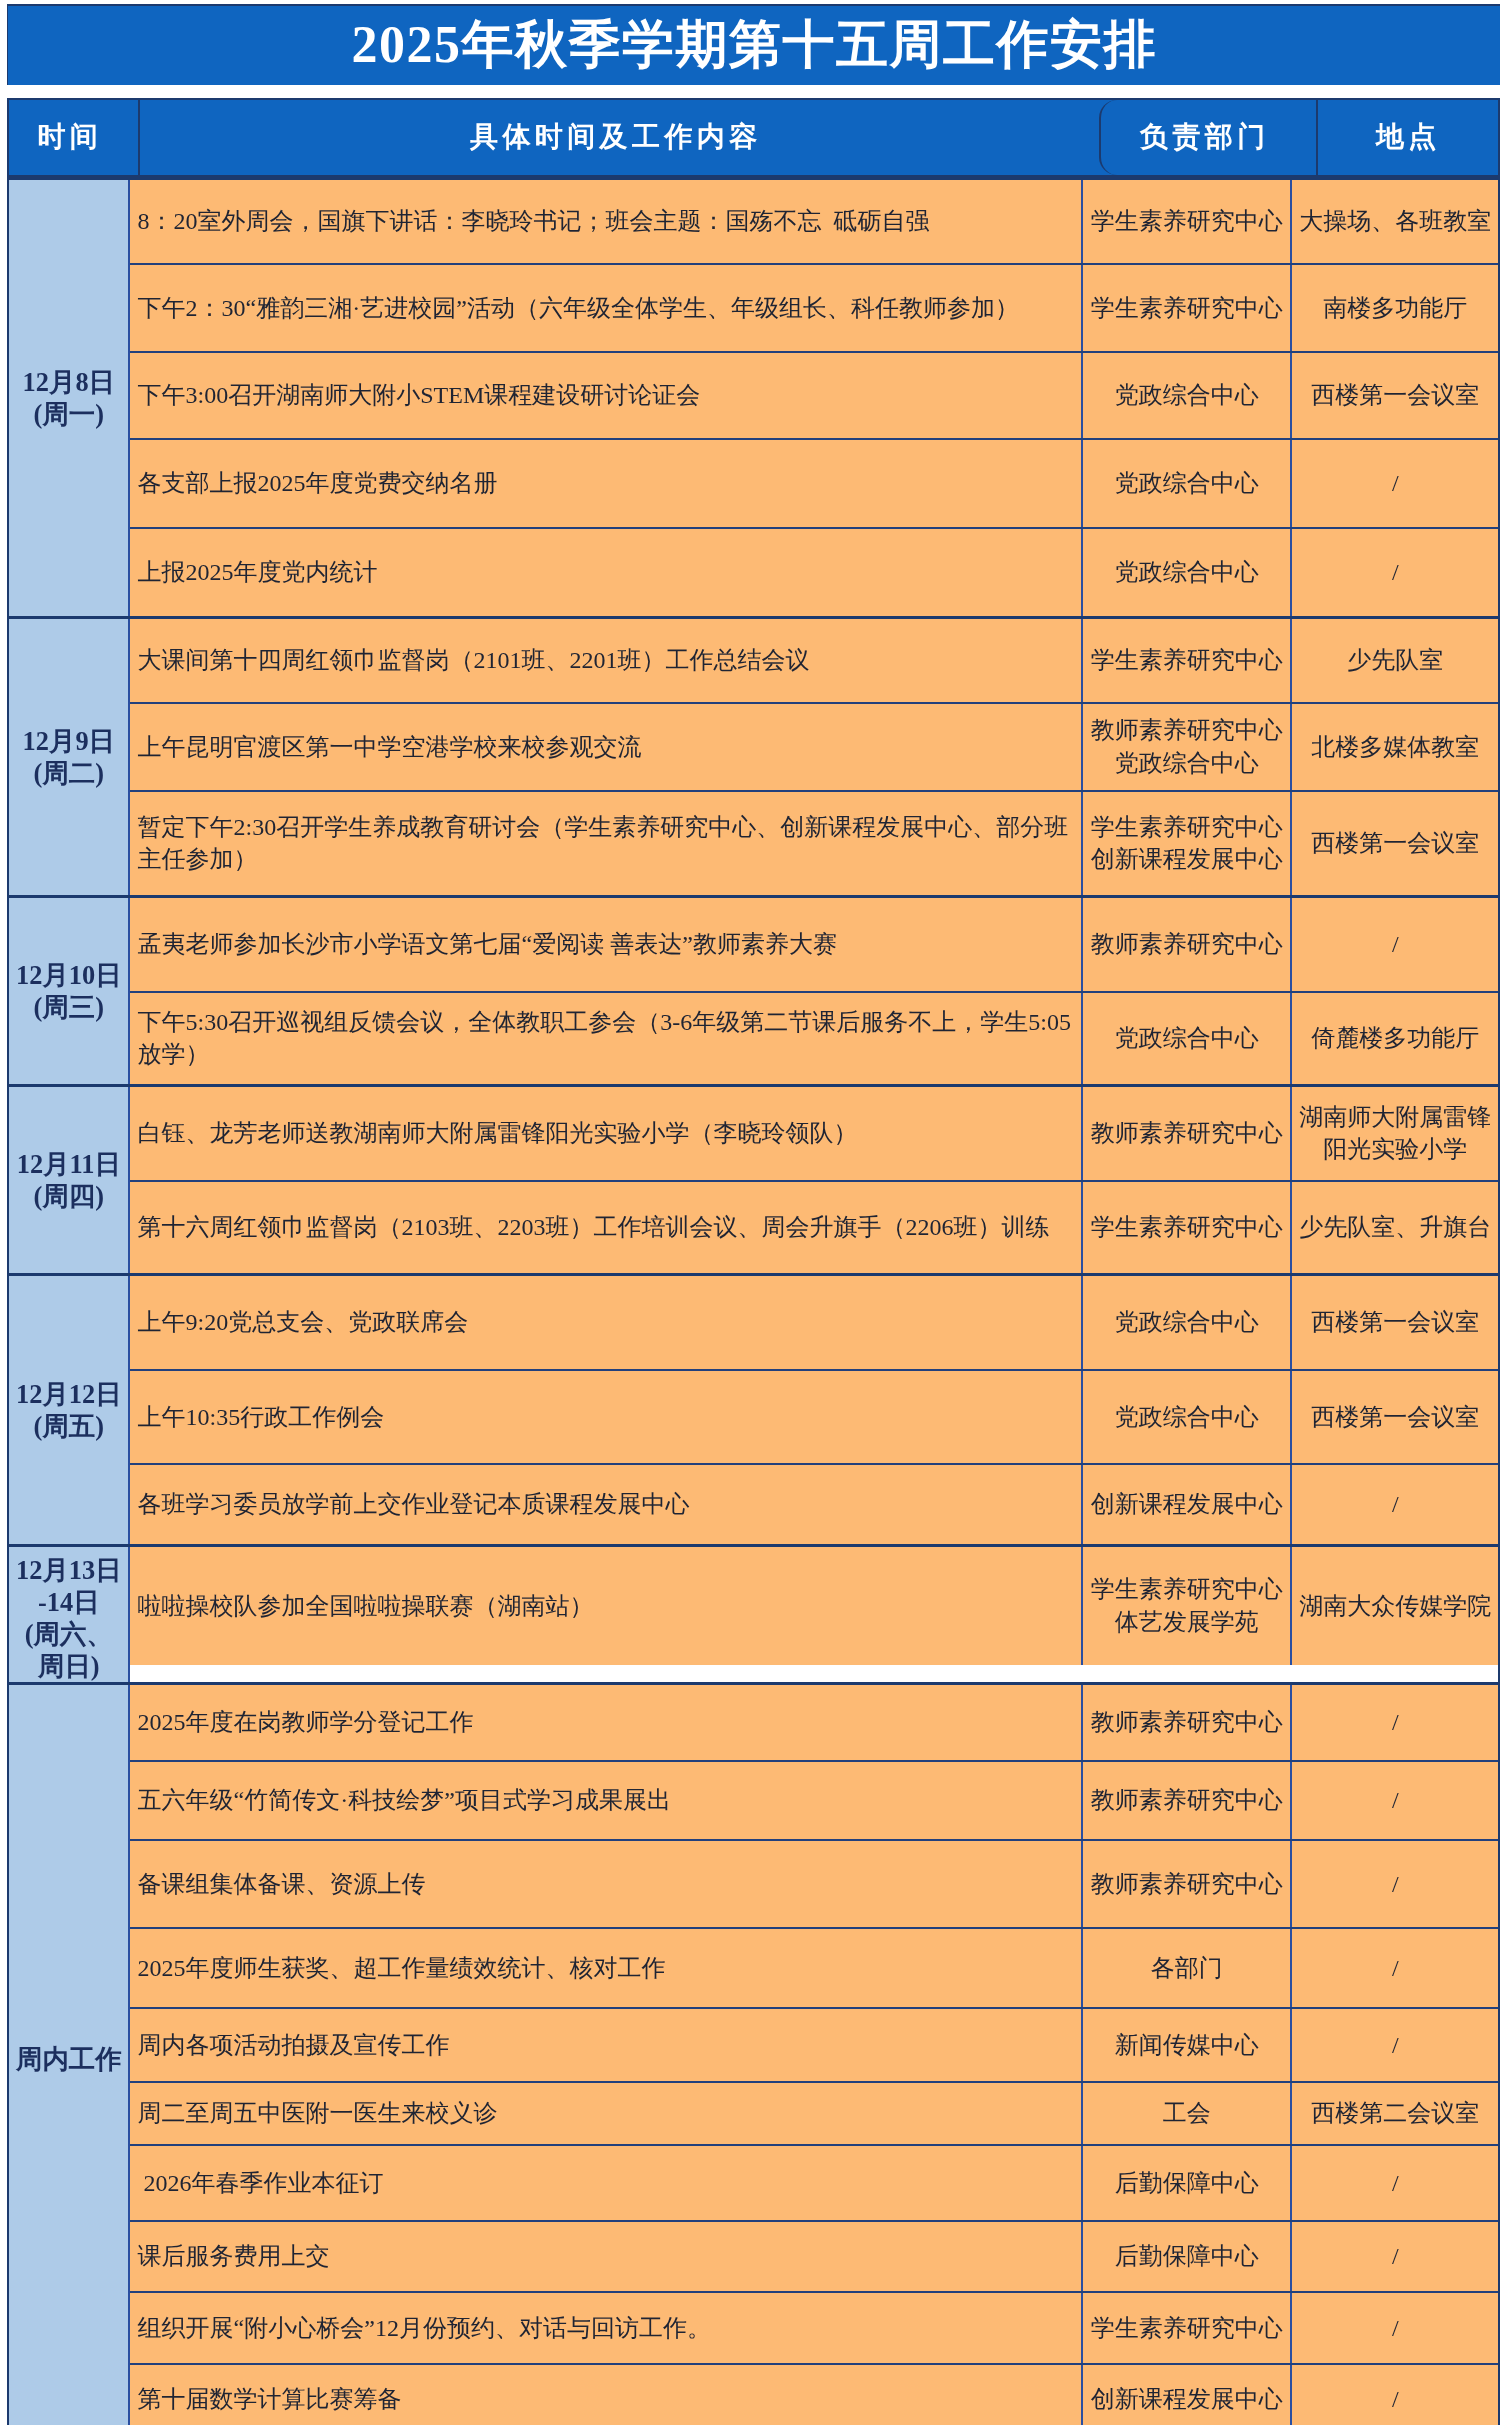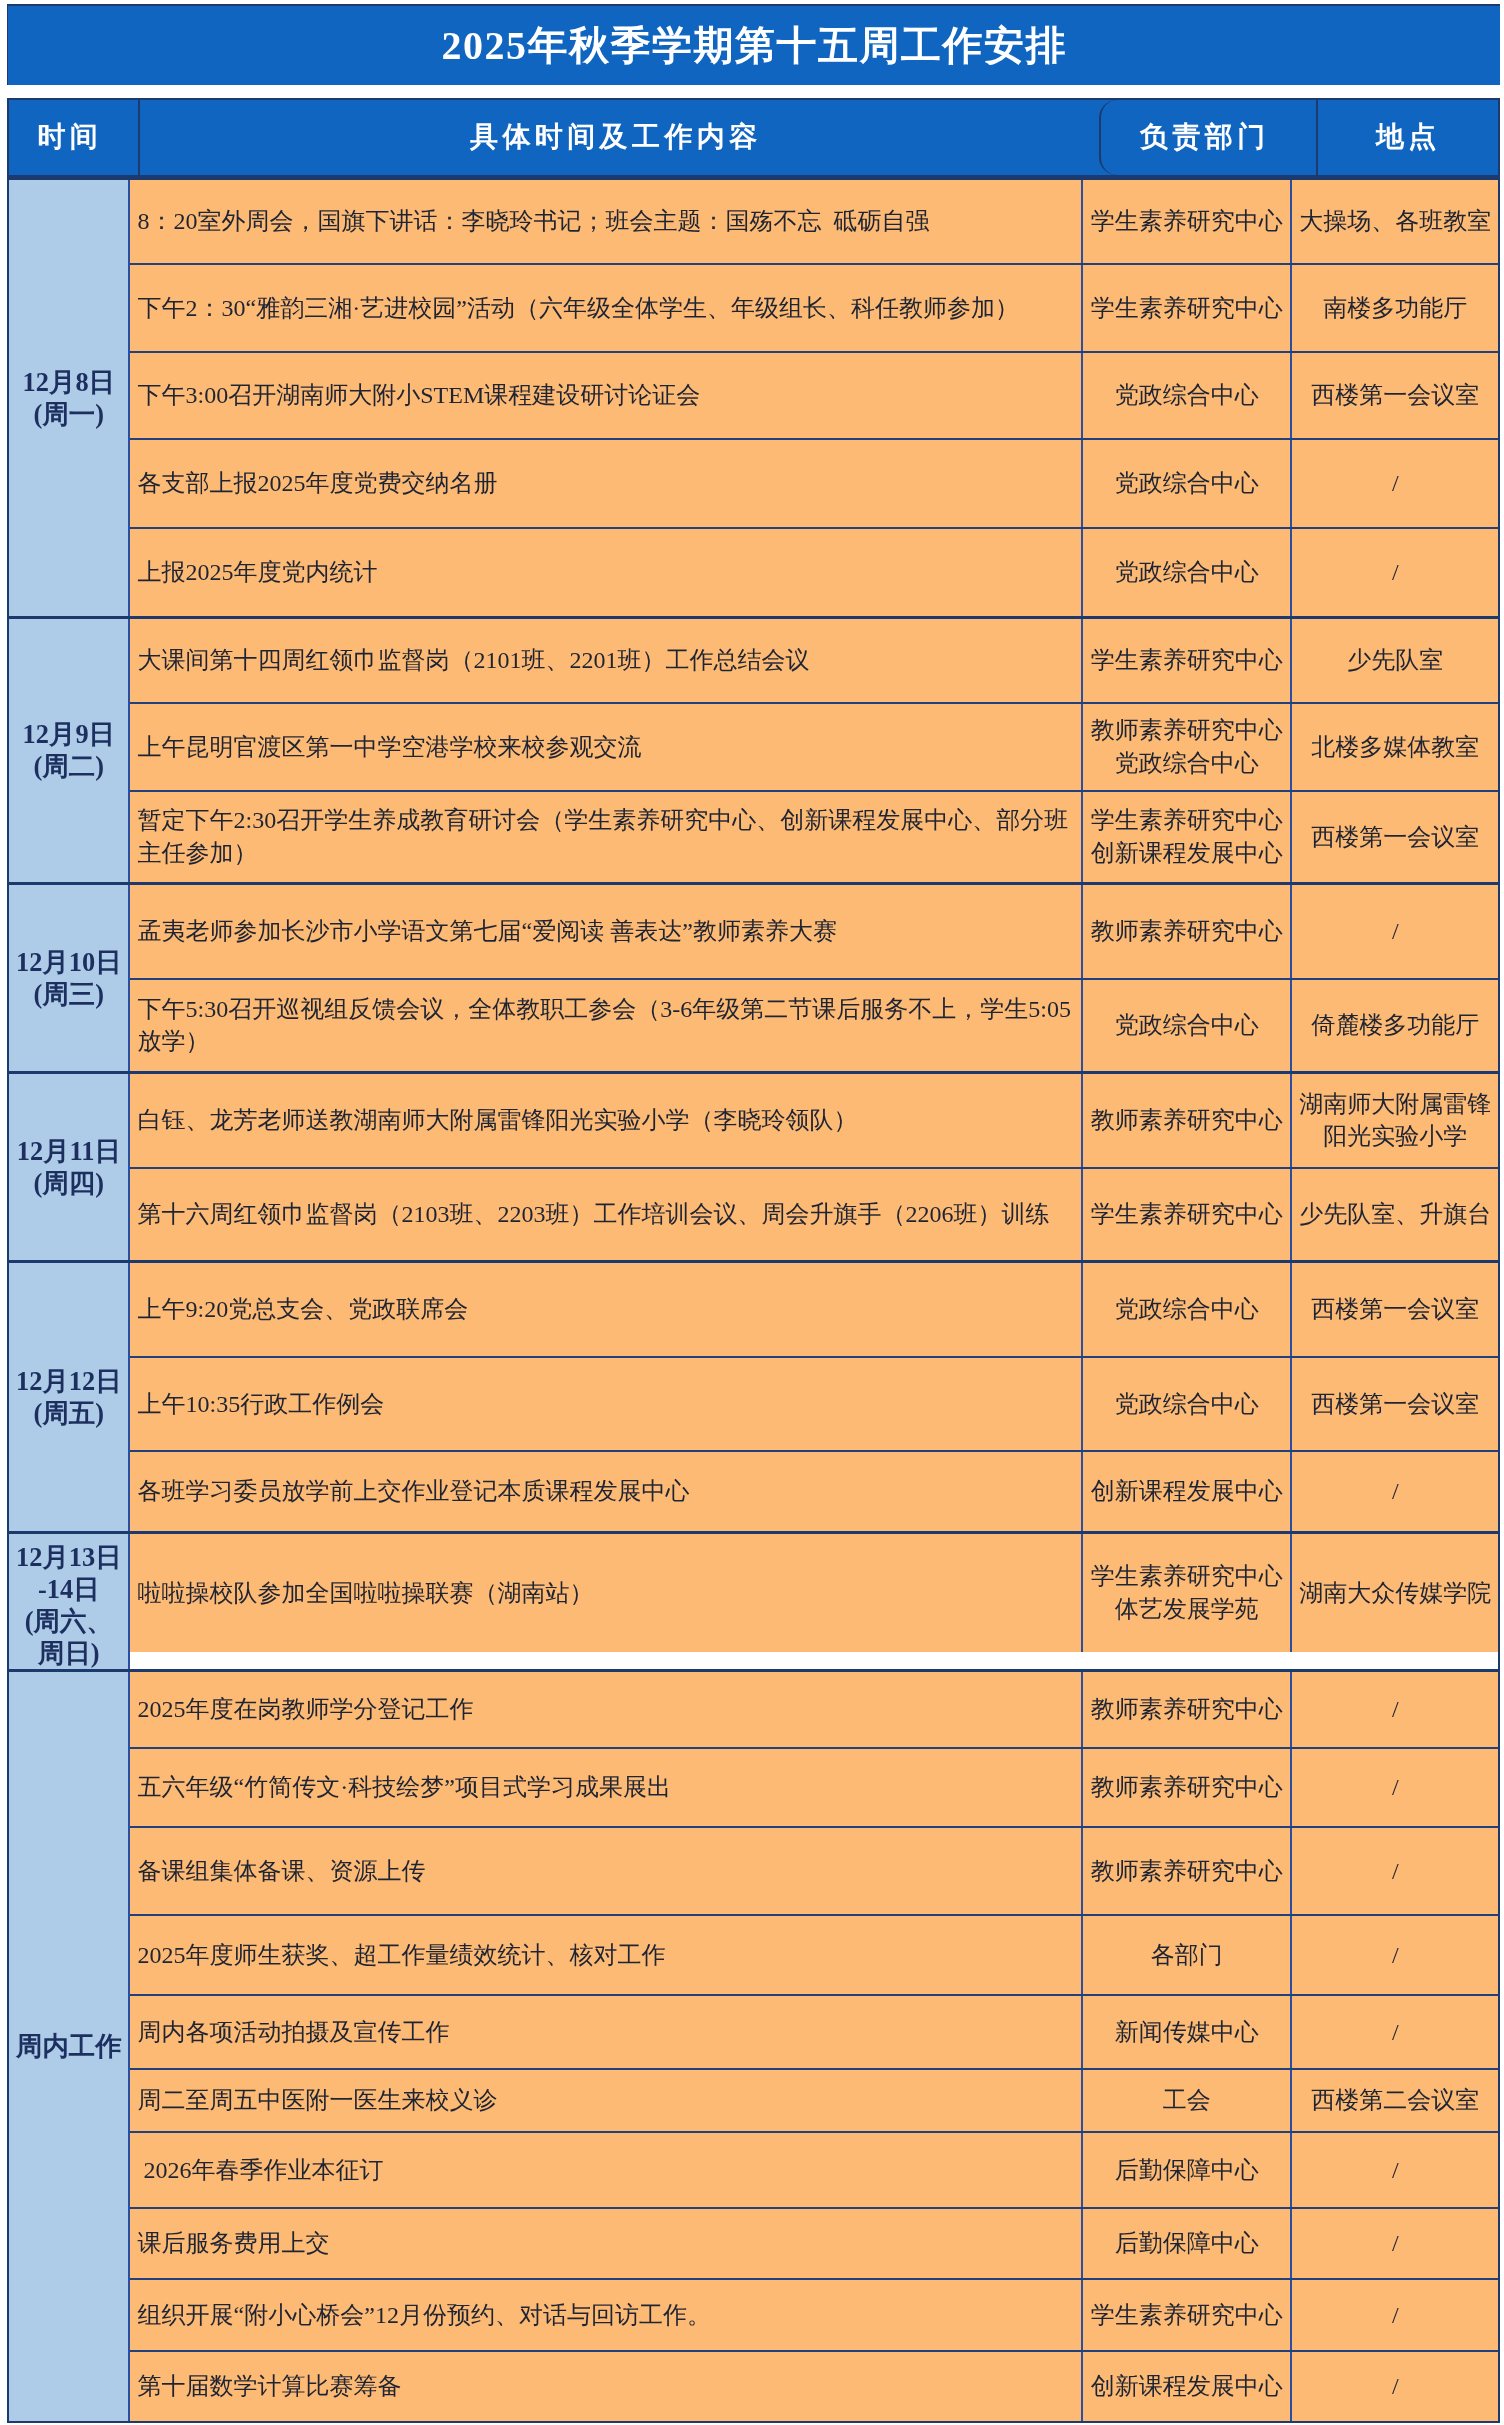--- a/index.html
+++ b/index.html
@@ -11,21 +11,21 @@
   .page { position: relative; width: 1504px; height: 2426px; background:#fff; overflow: hidden; }
   .sheet { position: absolute; left: 7.3px; top: 0; width: 1493px; }
 
   .title-band {
     margin-top: 3.7px;
     height: 81px;
     background: #0f65c0;
     border-top: 2.2px solid #1c3a6e;
     border-left: 1.5px solid #1c3a6e;
     display: flex; align-items: center; justify-content: center;
-    color: #ffffff; font-size: 40px; font-weight: bold;
+    color: #ffffff; font-size: 52px; font-weight: bold;
     letter-spacing: 1.5px;
   }
   .gap { height: 13.2px; background:#ffffff; }
 
   .thead {
     display: flex;
     height: 79px;
     background: #0f65c0;
     border: 2.2px solid #1c3a6e;
     color: #ffffff; font-weight: bold; font-size: 28px; gap: 8px;
@@ -123,21 +123,21 @@
             <div class="cell c-task">大课间第十四周红领巾监督岗（2101班、2201班）工作总结会议</div>
             <div class="cell c-dept">学生素养研究中心</div>
             <div class="cell c-loc">少先队室</div>
           </div>
           <div class="row" style="height:88px">
             <div class="cell c-task">上午昆明官渡区第一中学空港学校来校参观交流</div>
             <div class="cell c-dept">教师素养研究中心
 党政综合中心</div>
             <div class="cell c-loc">北楼多媒体教室</div>
           </div>
-          <div class="row" style="height:92px">
+          <div class="row" style="height:105px">
             <div class="cell c-task">暂定下午2:30召开学生养成教育研讨会（学生素养研究中心、创新课程发展中心、部分班主任参加）</div>
             <div class="cell c-dept">学生素养研究中心
 创新课程发展中心</div>
             <div class="cell c-loc">西楼第一会议室</div>
           </div>
         </div>
       </div>
 
       <div class="group">
         <div class="datecell">12月10日

